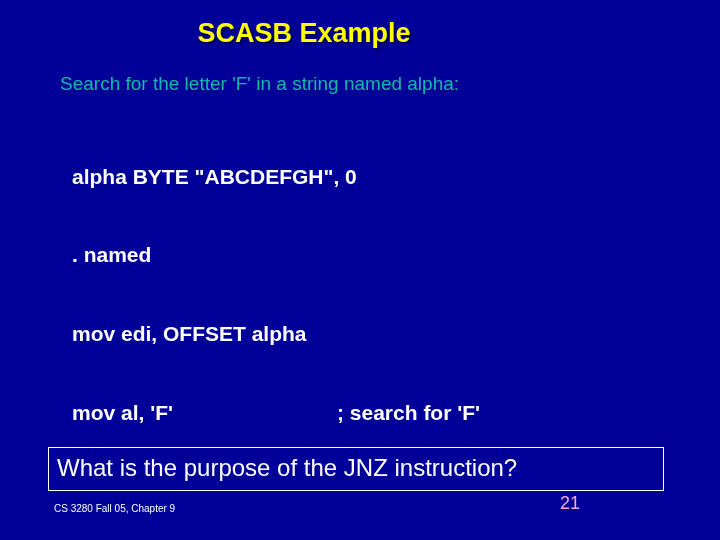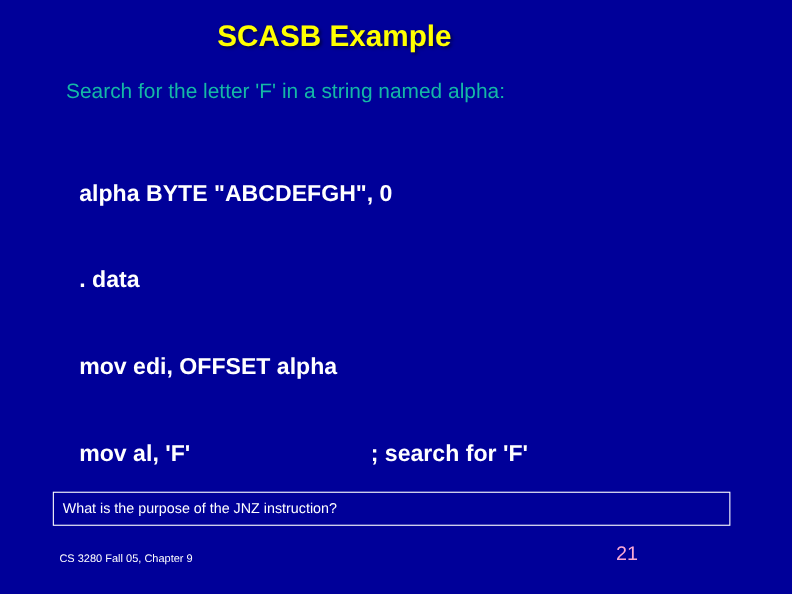--- a/index.html
+++ b/index.html
@@ -49,21 +49,21 @@
     display: inline-block;
   }
   .question-box {
     position: absolute;
     left: 48px;
     top: 447px;
     width: 616px;
     border: 1px solid #ffffff;
     padding: 6px 8px 8px 8px;
     color: #ffffff;
-    font-size: 13px;
+    font-size: 24px;
     box-sizing: border-box;
   }
   .footer {
     position: absolute;
     left: 54px;
     bottom: 26px;
     color: #ffffff;
     font-size: 10px;
   }
   .pagenum {
@@ -78,21 +78,21 @@
 <body>
 
 <div class="slide">
 
   <div class="title">SCASB Example</div>
 
   <div class="desc">Search for the letter 'F' in a string named alpha:</div>
 
   <div class="code">
     <span class="row">alpha BYTE "ABCDEFGH", 0</span>
-    <span class="row">. data</span>
+    <span class="row">. named</span>
     <span class="row">mov edi, OFFSET alpha</span>
     <span class="row"><span class="instr">mov al, 'F'</span><span class="cmt">; search for 'F'</span></span>
     
     
     
     
     
     
   </div>
 

